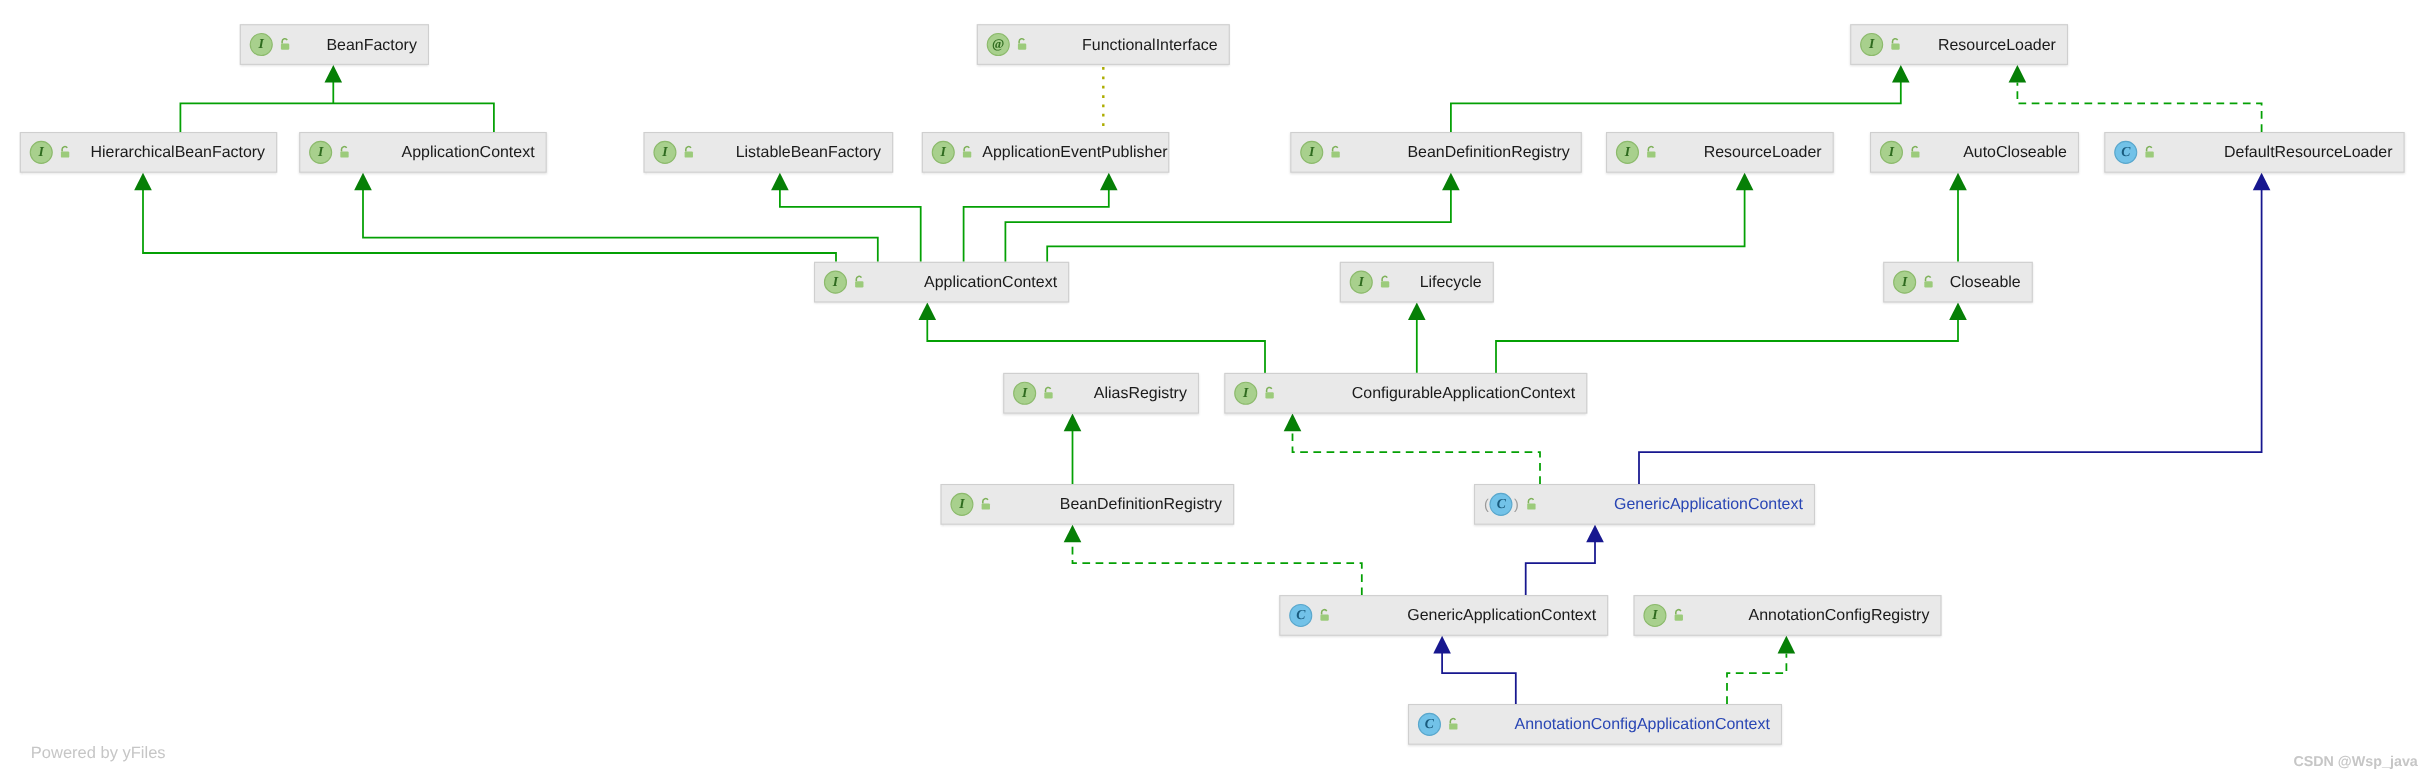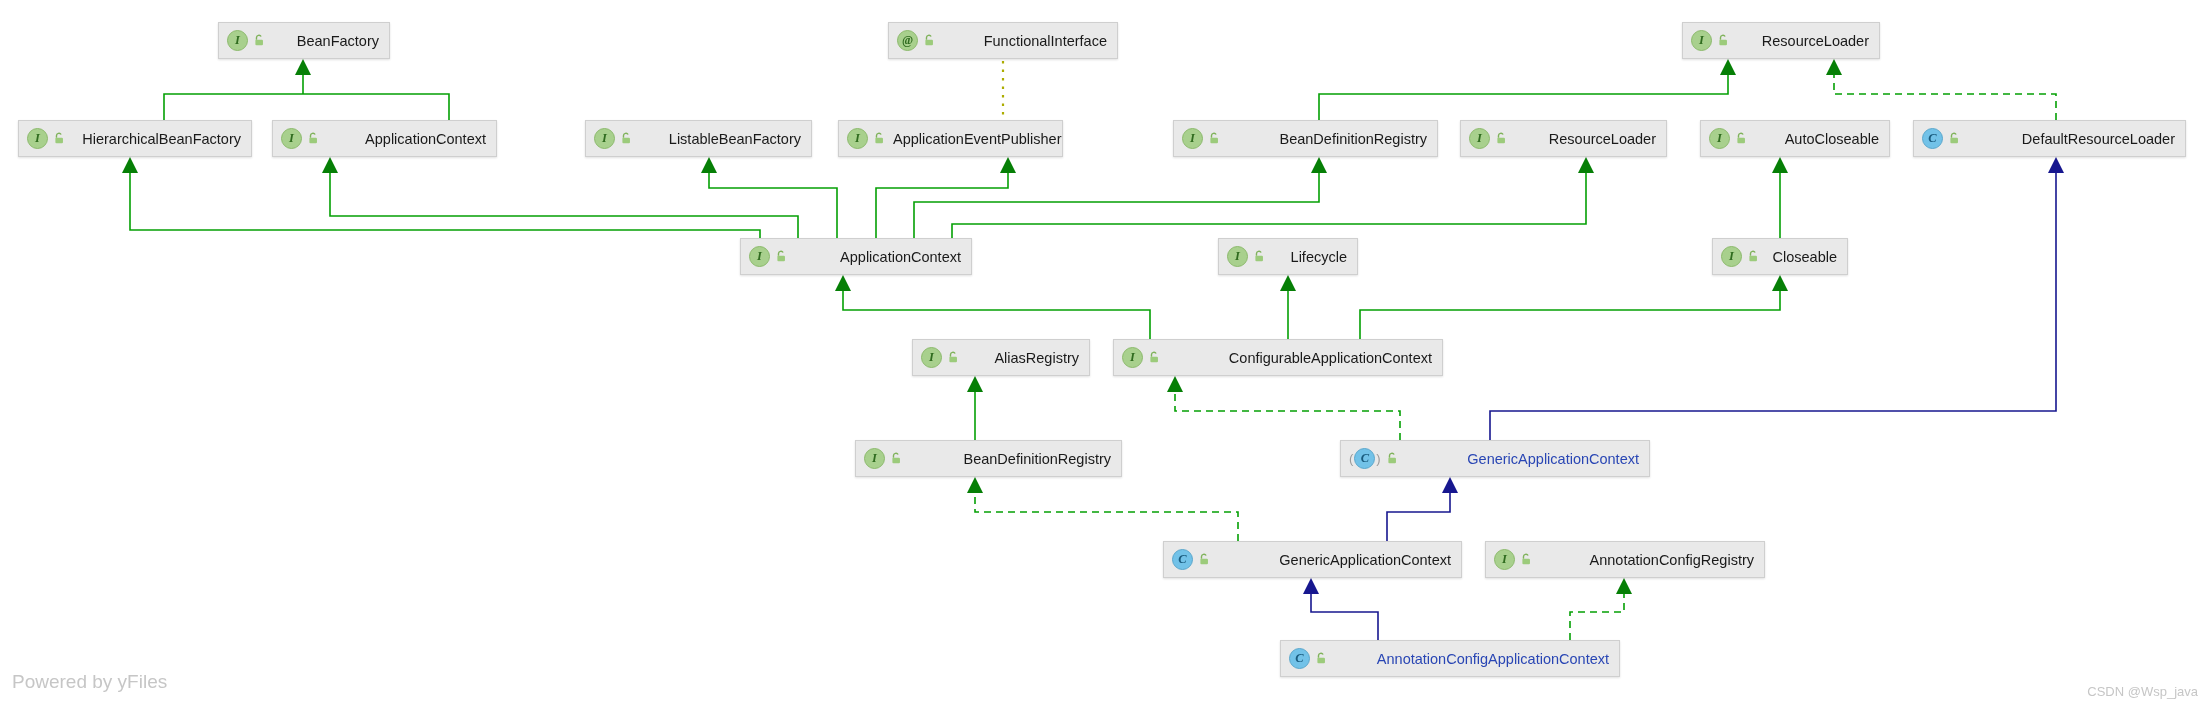--- a/index.html
+++ b/index.html
@@ -20,22 +20,22 @@
   .node .label.blue{color:var(--label_class_blue);}
   .badge{width:19px;height:19px;min-width:19px;border-radius:50%;display:inline-flex;
          align-items:center;justify-content:center;
          font:italic bold 12.5px "Liberation Serif", serif;}
   .badge.interface{background:var(--icon_interface_green);color:#2f6b1f;border:1px solid #8cba6c;}
   .badge.annotation{background:var(--icon_interface_green);color:#2f6b1f;border:1px solid #8cba6c;font-style:normal;font-size:12px;}
   .badge.class{background:var(--icon_class_blue);color:#195b7e;border:1px solid #5aa7cc;}
   .abs{display:inline-flex;align-items:center;gap:1px;}
   .abs .p{font-style:normal;color:#9a9a9a;font-size:13px;line-height:1;}
   .lock{width:13px;height:13px;min-width:13px;display:inline-block;}
-  .watermark-left{position:absolute;left:12px;bottom:12px;font-size:19px;color:var(--watermark_gray);}
-  .watermark-right{position:absolute;right:10px;bottom:6px;font-size:13px;color:var(--watermark_gray);}
+  .watermark-left{position:absolute;left:28px;bottom:12px;font-size:15px;color:var(--watermark_gray);}
+  .watermark-right{position:absolute;right:10px;bottom:6px;font-size:13px;color:var(--watermark_gray);font-weight:bold;}
 </style>
 </head>
 <body>
 
 <div class="canvas">
 
   <svg class="edges" xmlns="http://www.w3.org/2000/svg">
 
     <g>
       <path class="edge-green" d="M164,121 L164,94 L449,94 L449,121 M303,94 L303,73"></path>

